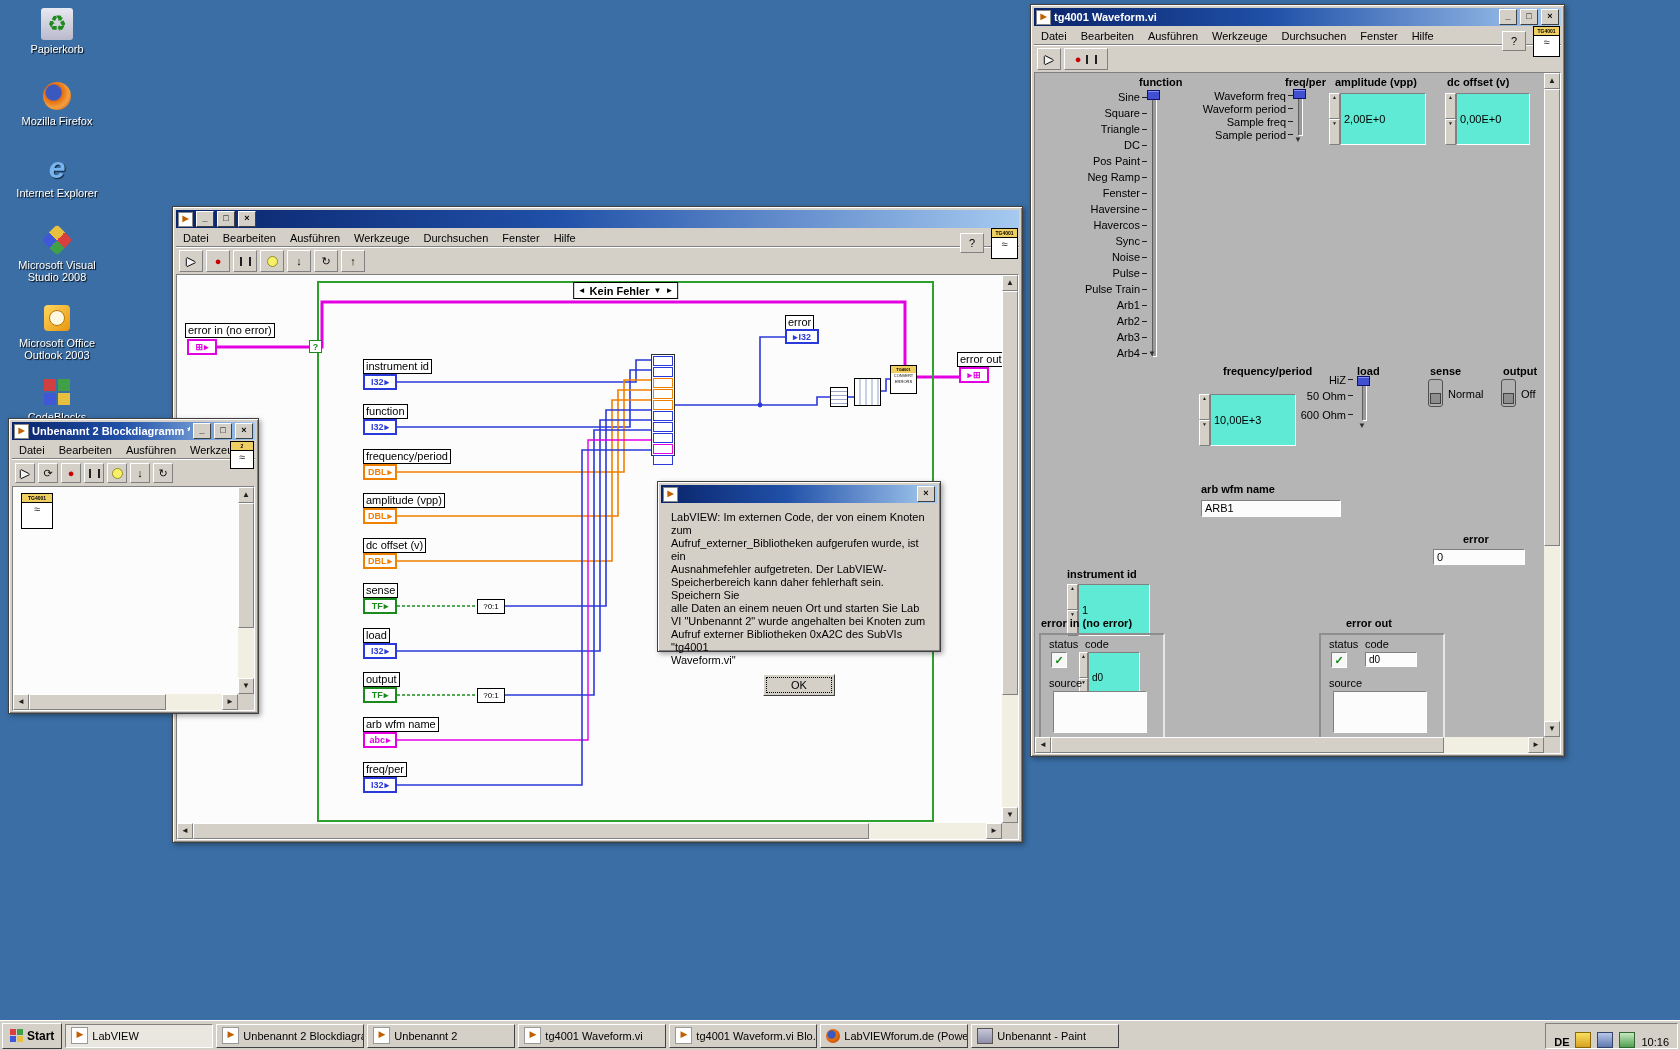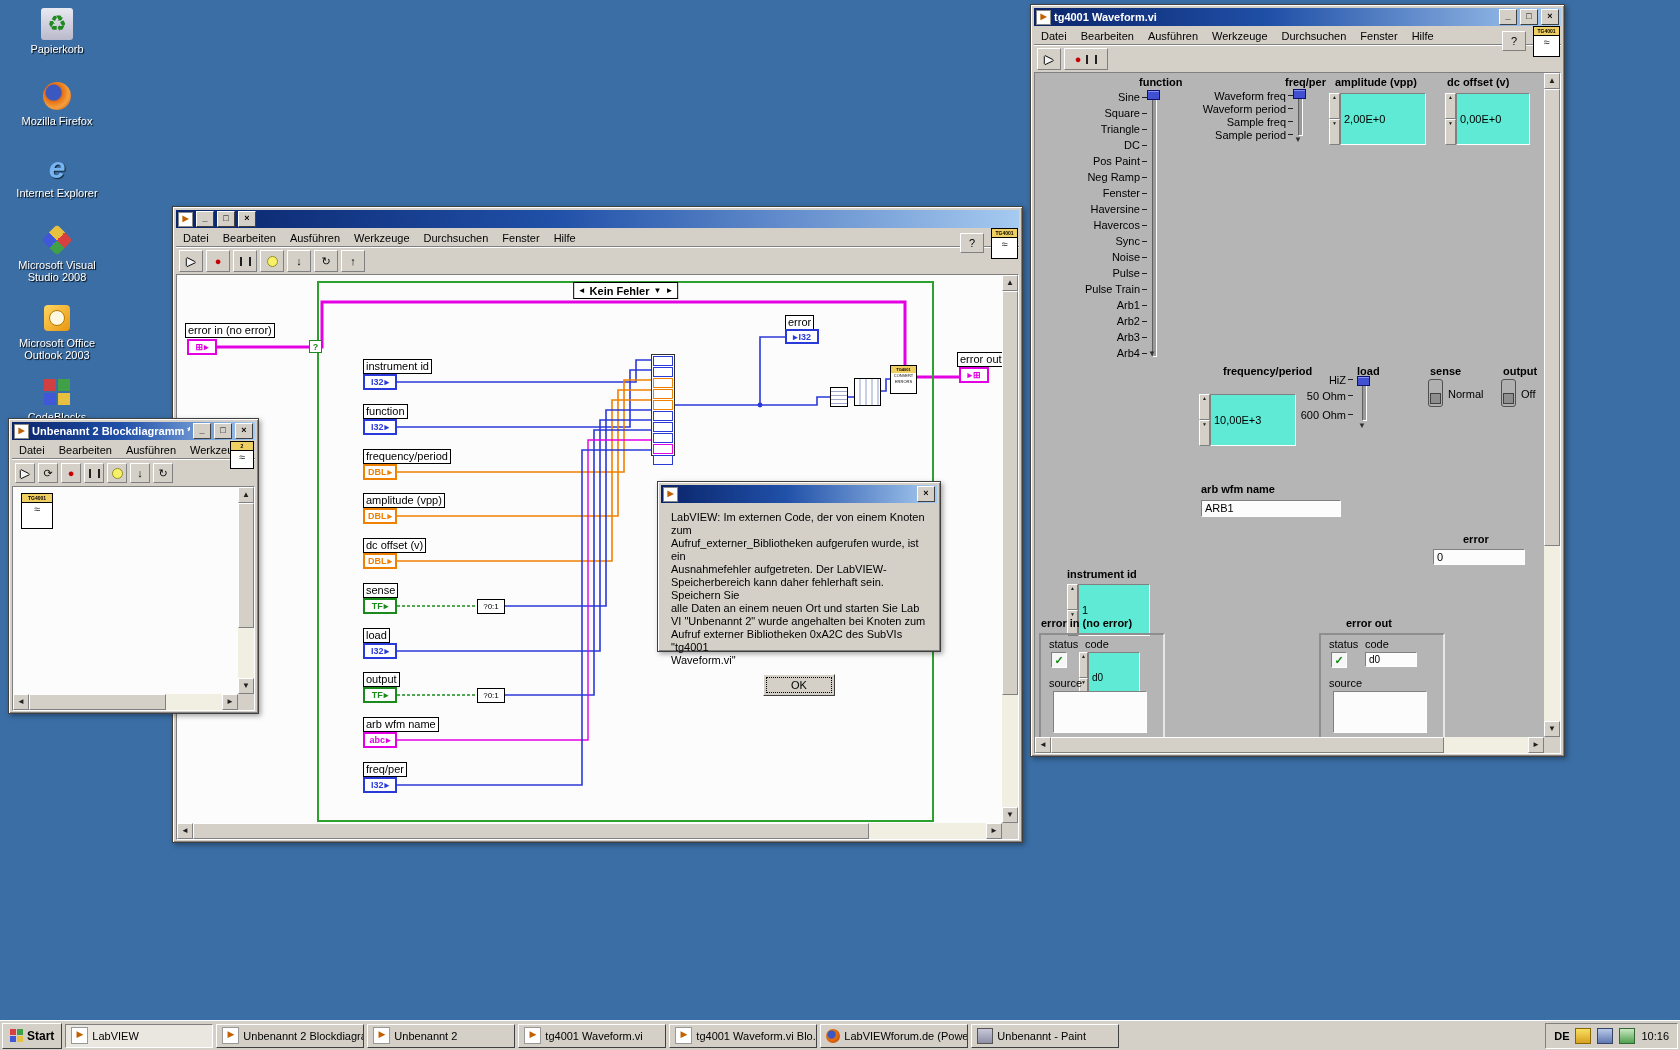--- a/index.html
+++ b/index.html
@@ -112,21 +112,21 @@
   .winflag i{display:block}
   .taskb{width:148px;height:24px;background:#D4D0C8;border:1px solid;border-color:#FFF #404040 #404040 #FFF;
     display:flex;align-items:center;gap:4px;padding:0 5px;box-sizing:border-box;overflow:hidden;white-space:nowrap}
   .taskb.active{border-color:#808080 #FFF #FFF #808080;background:#E9E7E0}
   .ico-lv{width:15px;height:15px;background:#fff;border:1px solid #999;color:#C06000;font-size:9px;
     line-height:13px;text-align:center;flex:none}
   .ico-ff{width:14px;height:14px;border-radius:50%;flex:none;
     background:radial-gradient(circle at 40% 40%,#3A58C0 0 30%,#E87010 40%,#B84000 100%)}
   .ico-paint{width:14px;height:14px;flex:none;background:linear-gradient(#C8C8D8,#8E8EA8);border:1px solid #555}
   .tray{margin-left:auto;height:24px;border:1px solid;border-color:#808080 #FFF #FFF #808080;
-    display:flex;align-items:center;gap:6px;padding:0 8px}
+    display:flex;align-items:flex-end;gap:6px;padding:0 8px}
   .trayic{width:14px;height:14px;flex:none}
 </style>
 </head>
 <body>
 
 <div>
   <div class="desk-ico" style="top:8px">
     <div class="dimg i-recycle">♻</div>
     <div class="dcap">Papierkorb</div>
   </div>

